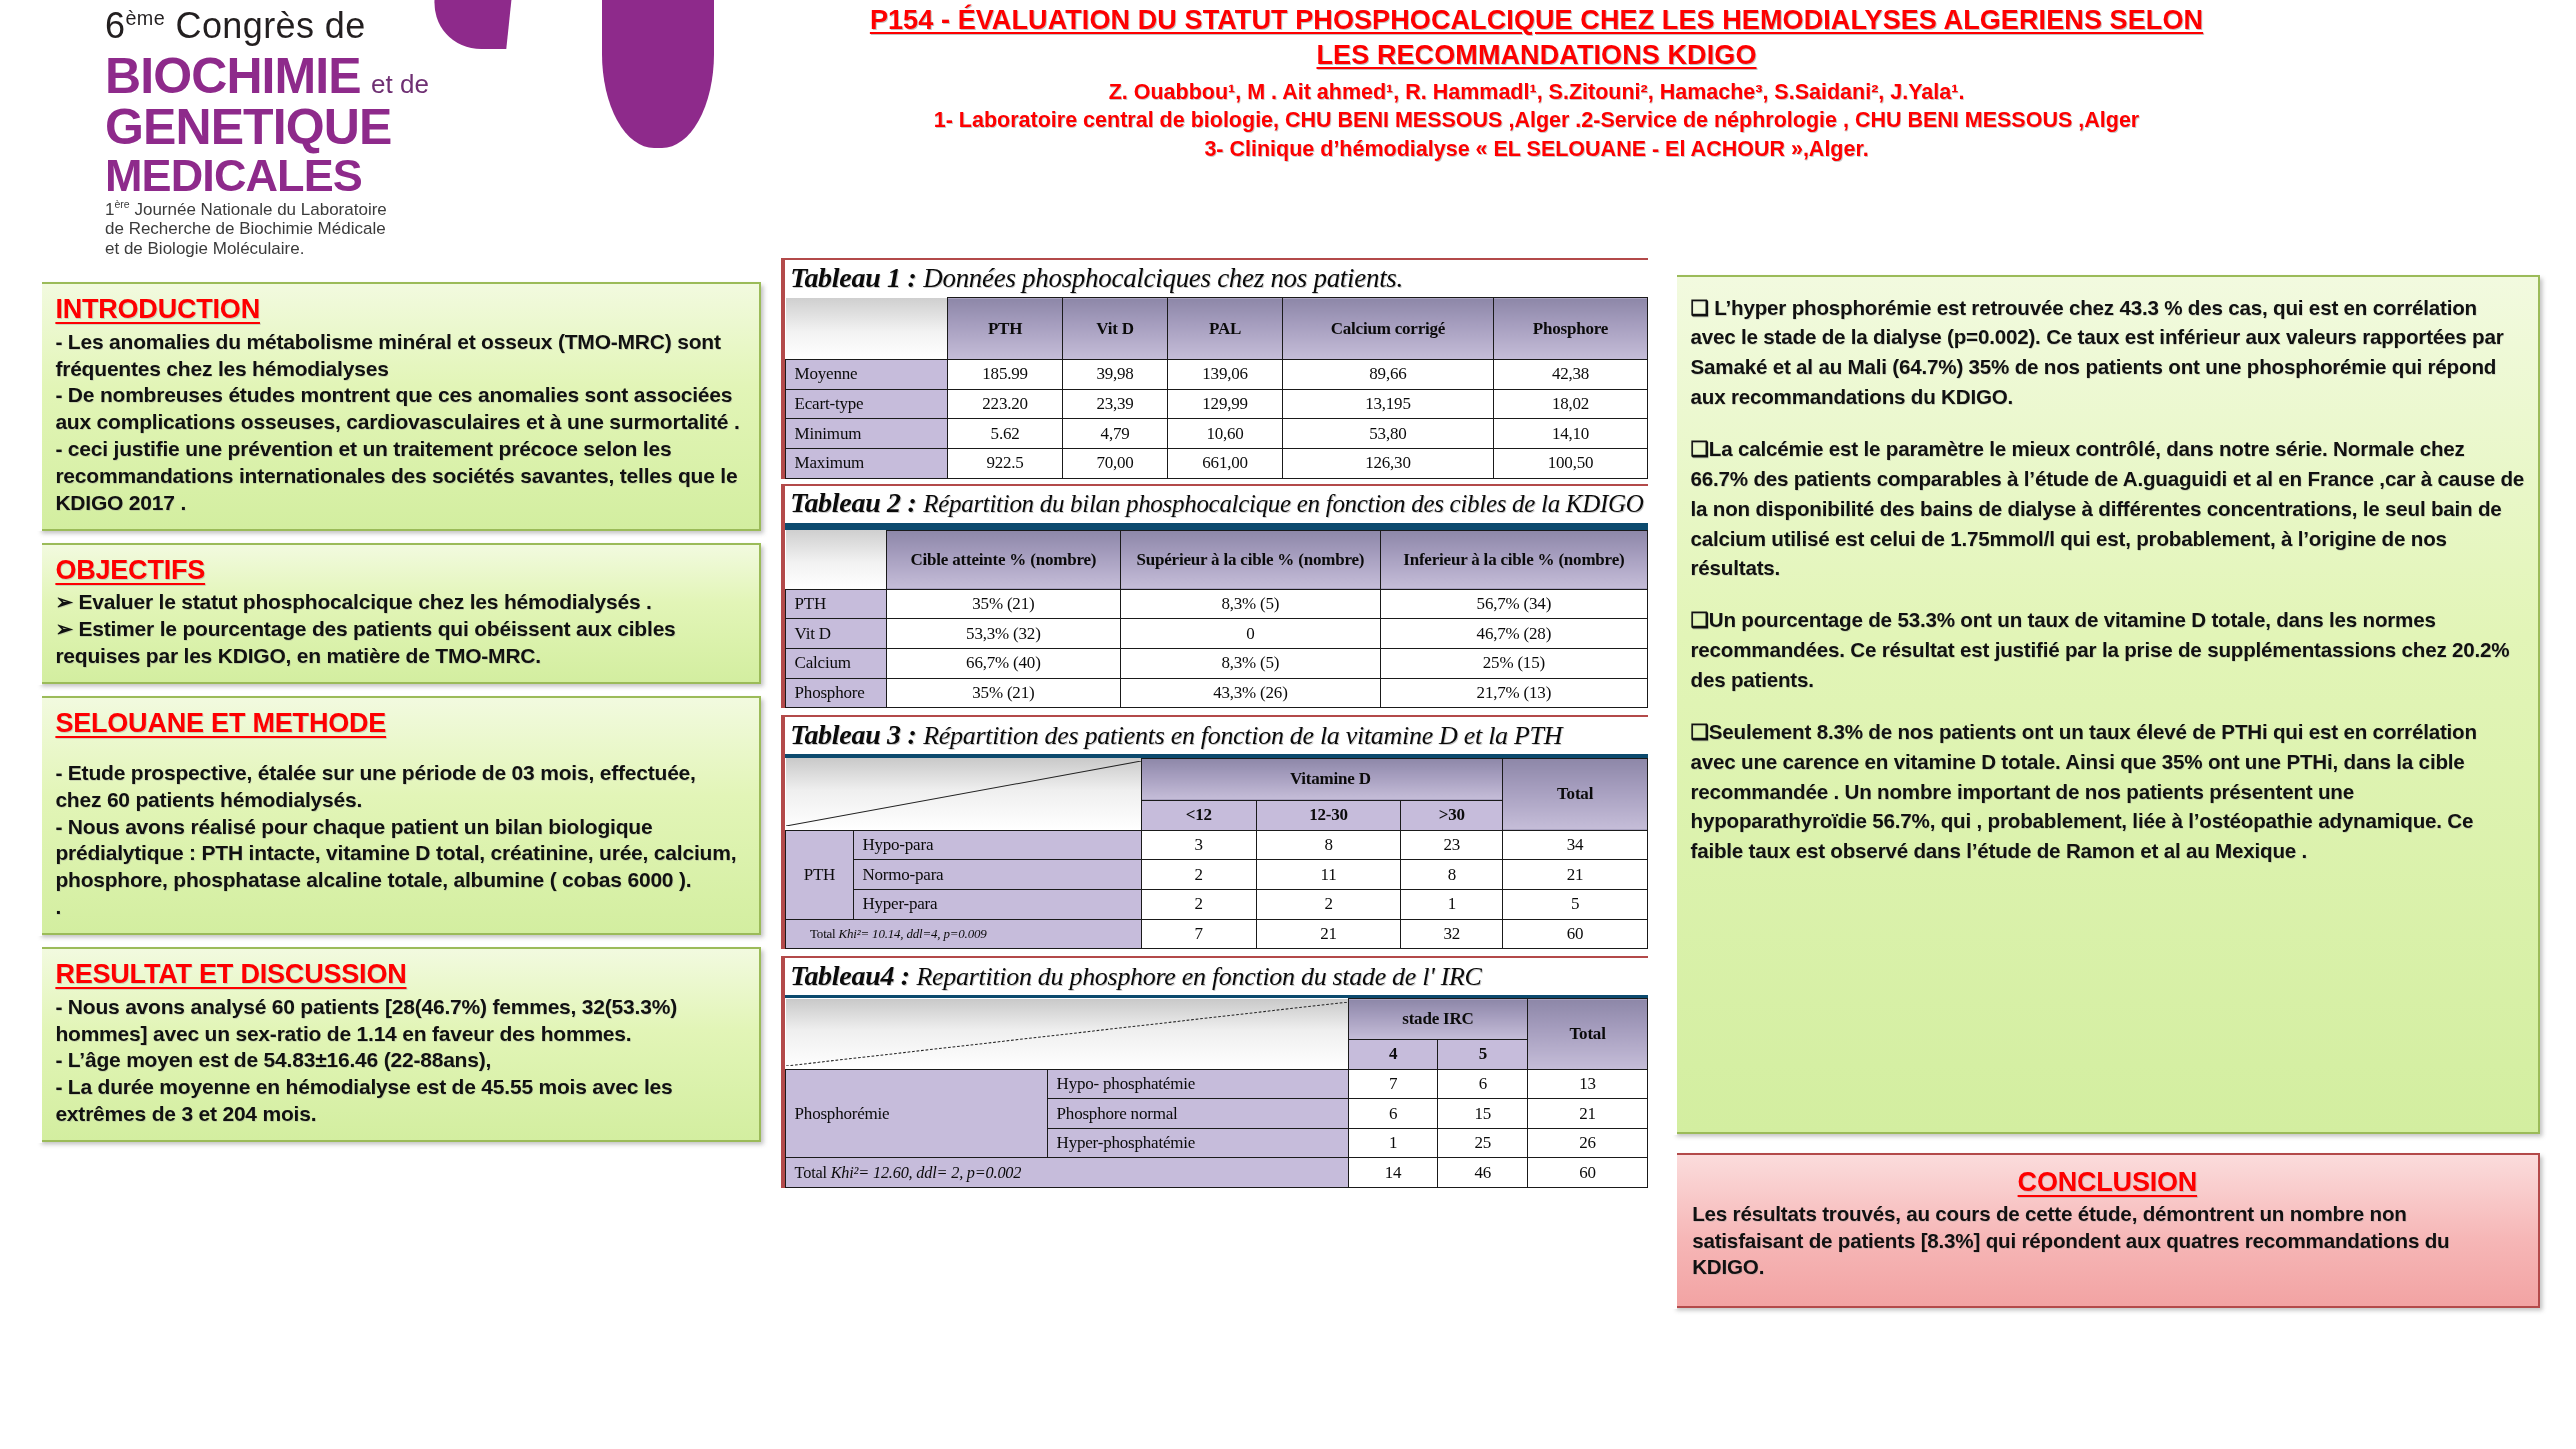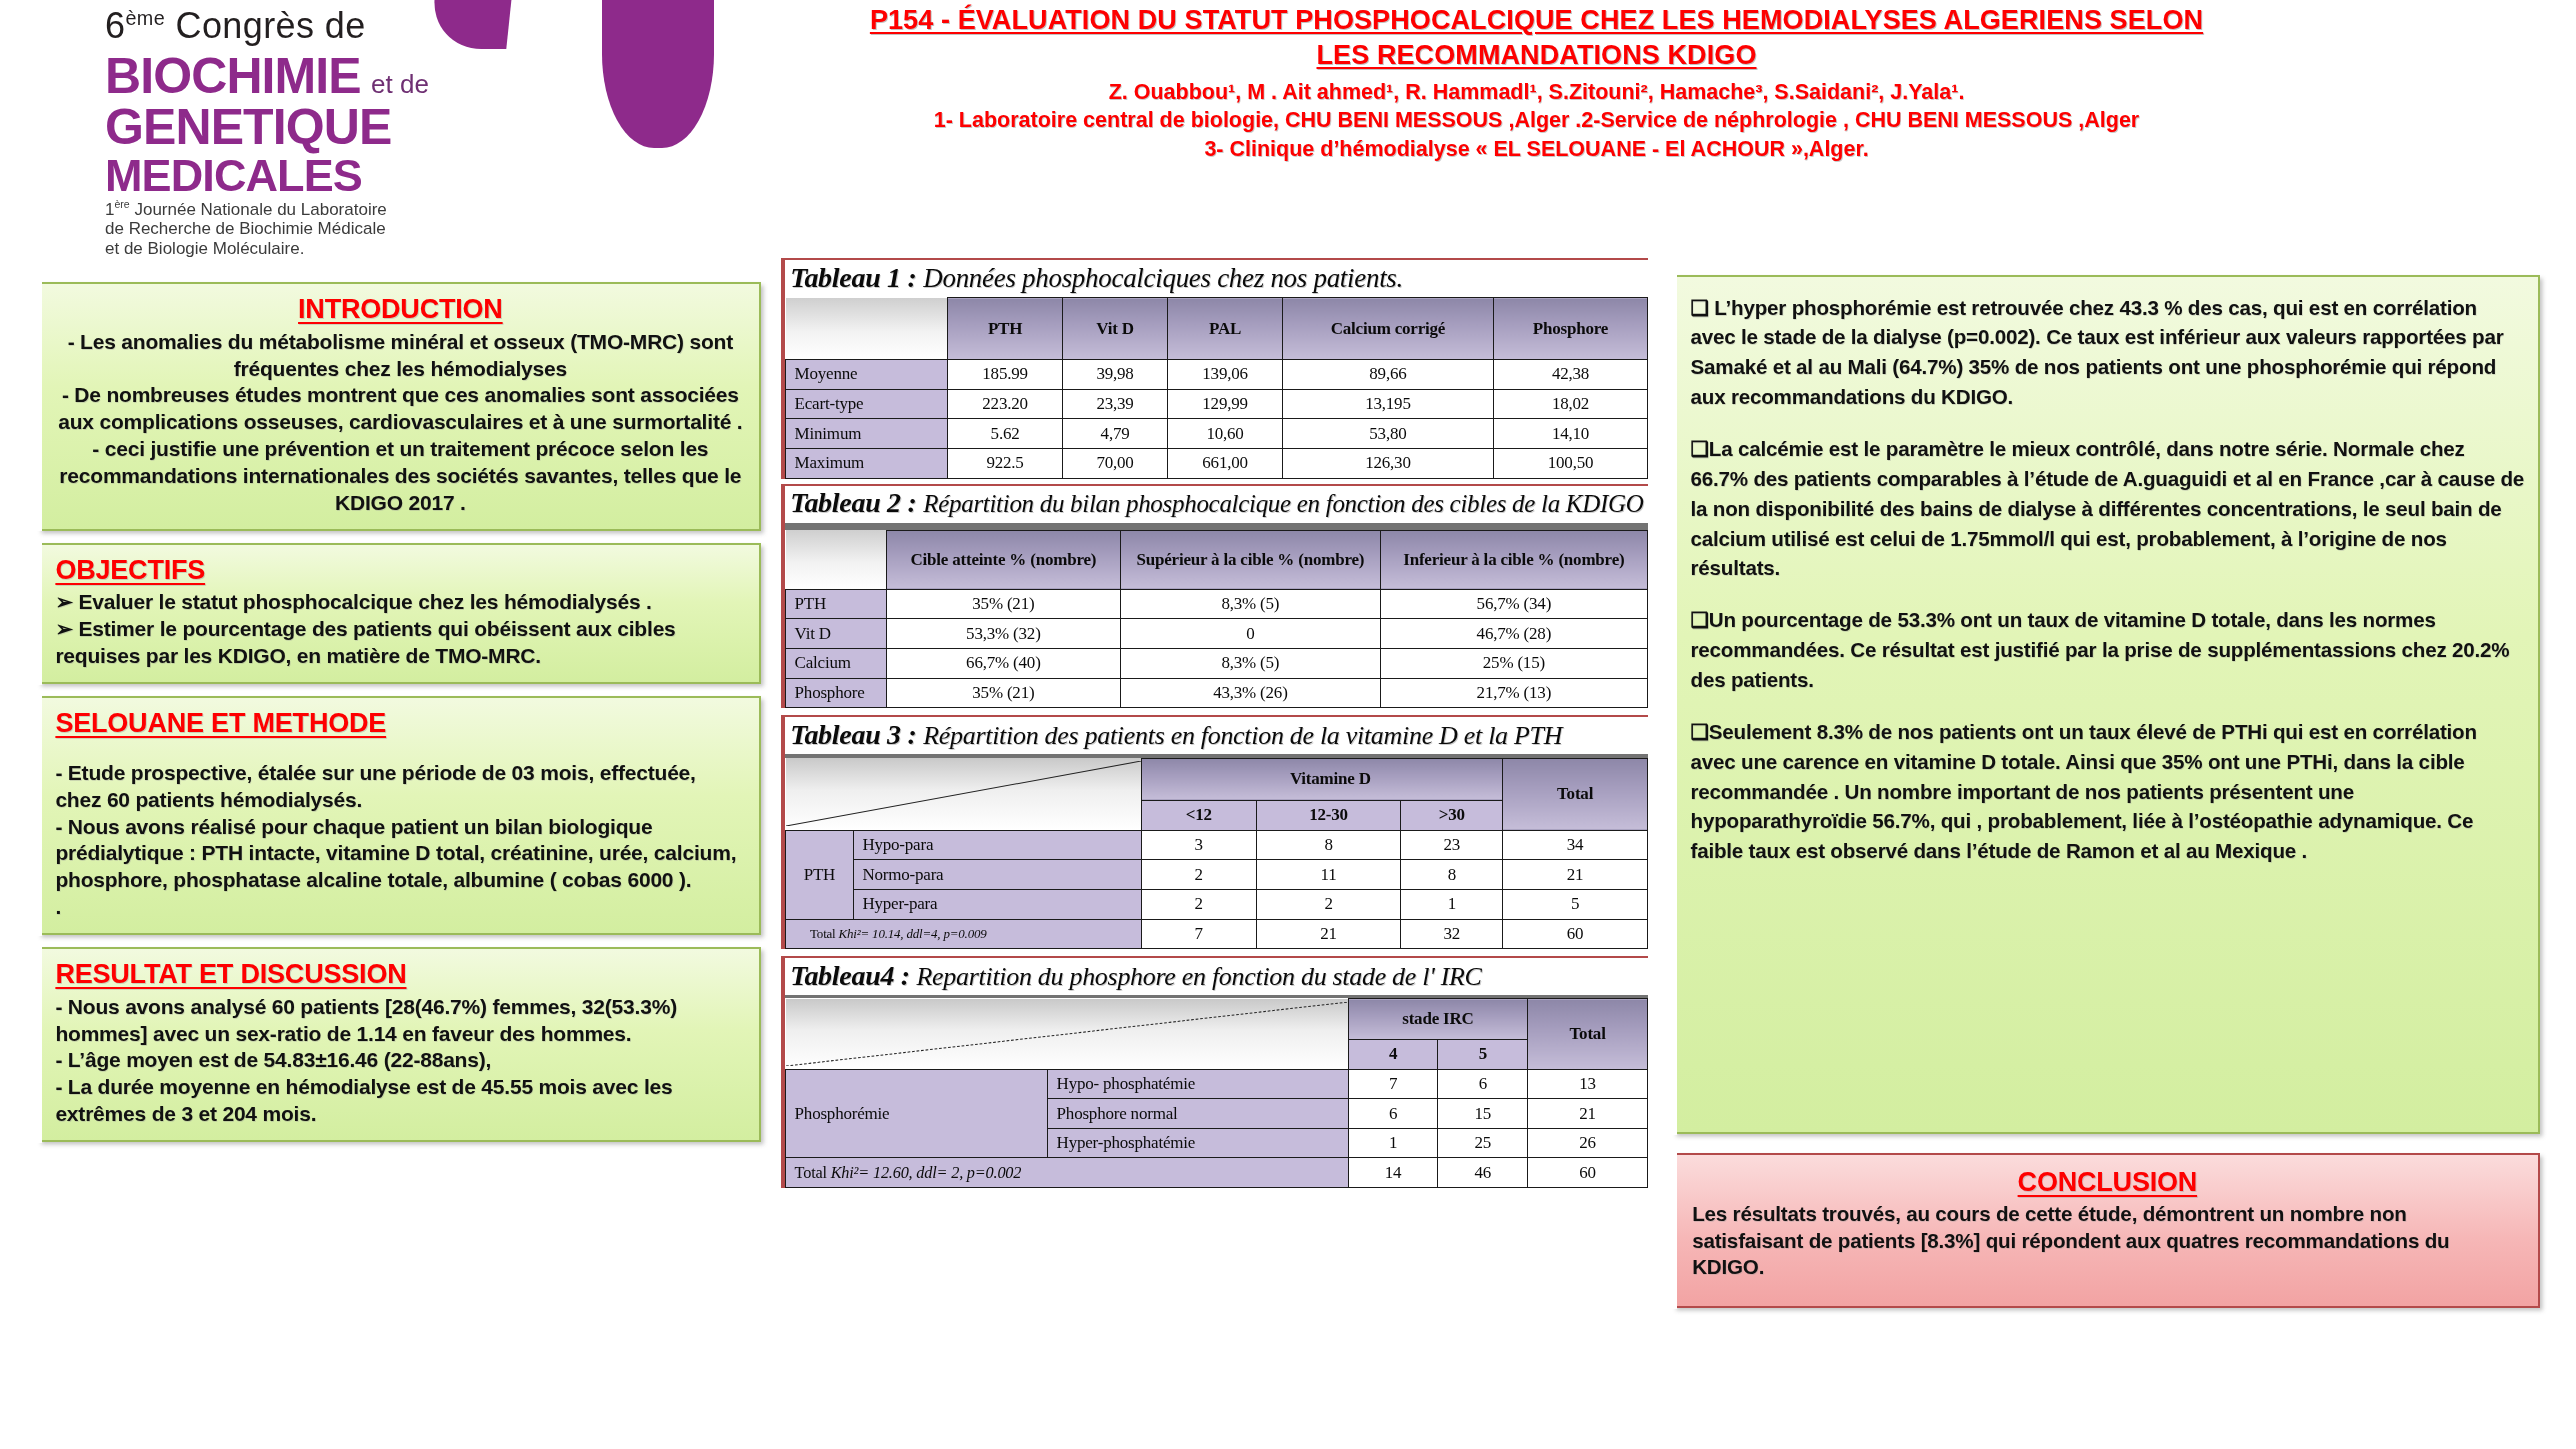--- a/index.html
+++ b/index.html
@@ -207,21 +207,21 @@
     background: #ffffff;
   }
 
   
   .table-frame {
     position: relative;
     border-left: 4.3px solid #b34a4a;
     border-top: 2.6px solid #b34a4a;
     padding: 0 0 0 0;
     margin-bottom: 1.7px;
-    background: #737373;
+    background: #0c4a6e;
   }
   .tbl-caption {
     font-family: "Liberation Serif", serif;
     font-weight: 700;
     font-style: italic;
     font-size: 27px;
     color: #0a0a0a;
     background: #ffffff;
     padding: 1.7px 0 3.4px 5.2px;
     white-space: nowrap;
@@ -325,21 +325,21 @@
       <span>LES RECOMMANDATIONS KDIGO</span>
     </div>
     <div class="poster-authors">Z. Ouabbou¹,  M . Ait ahmed¹, R. Hammadl¹, S.Zitouni², Hamache³,  S.Saidani², J.Yala¹.</div>
     <div class="poster-affil">1- Laboratoire central de biologie, CHU BENI MESSOUS ,Alger  .2-Service de néphrologie , CHU BENI MESSOUS ,Alger</div>
     <div class="poster-affil">3- Clinique d’hémodialyse « EL SELOUANE - El ACHOUR »,Alger.</div>
   </div>
 </div>
 
 <div id="col-left">
 
-  <div class="green-panel" style="min-height:222px;text-align:center;">
+  <div class="green-panel" style="min-height:222px;">
     <div class="section-head">INTRODUCTION</div>
     <div class="body-text tight">- Les anomalies du métabolisme minéral et osseux (TMO-MRC) sont fréquentes chez les hémodialyses</div>
     <div class="body-text tight">-  De nombreuses études  montrent que ces anomalies sont associées aux complications osseuses, cardiovasculaires et à une surmortalité .</div>
     <div class="body-text tight">-  ceci justifie une prévention et un traitement précoce selon les recommandations internationales des sociétés savantes, telles que le KDIGO 2017 .</div>
   </div>
 
   <div class="green-panel" style="min-height:136px;">
     <div class="section-head">OBJECTIFS</div>
     <div class="body-text tight">➢ Evaluer le statut phosphocalcique chez les hémodialysés .</div>
     <div class="body-text tight">➢ Estimer le pourcentage des patients qui obéissent aux cibles requises par les KDIGO, en matière de TMO-MRC.</div>

